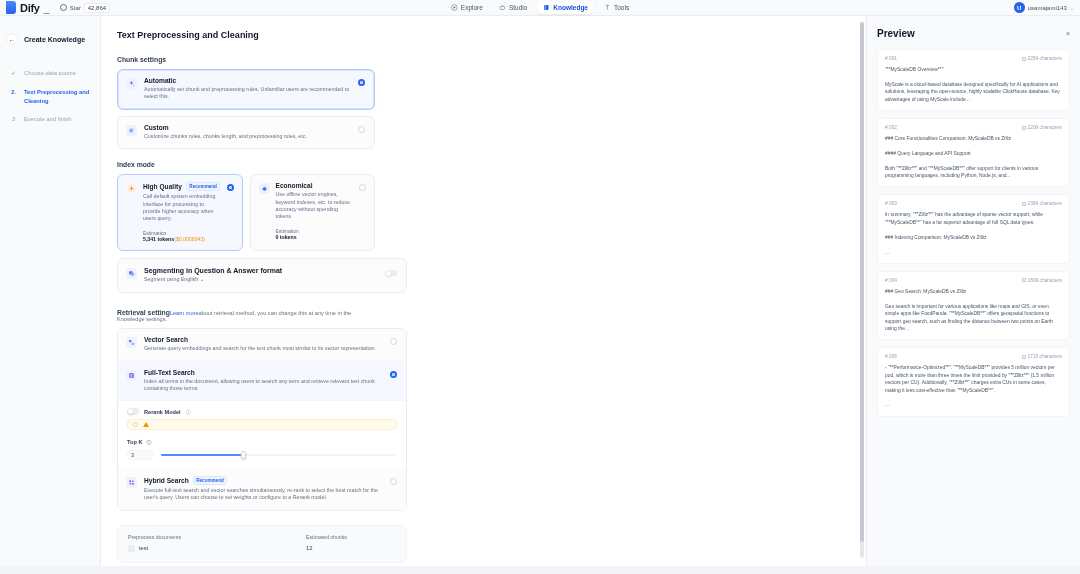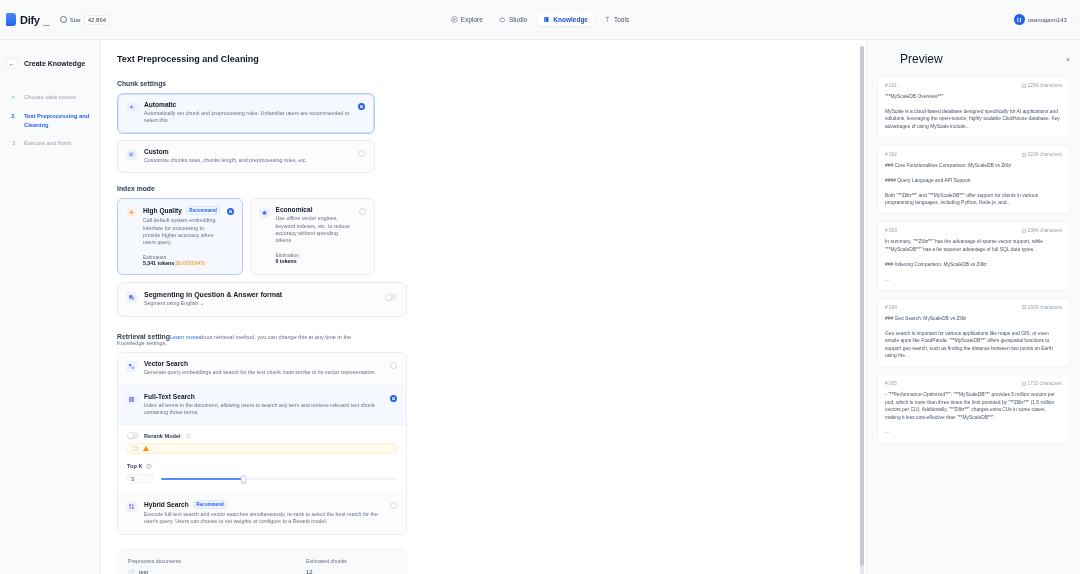--- a/index.html
+++ b/index.html
@@ -5,21 +5,21 @@
   * { box-sizing: border-box; margin: 0; padding: 0; }
   html, body {
     width: 1080px; height: 574px;
     font-family: "Liberation Sans", sans-serif;
     background: #f2f4f7;
     overflow: hidden;
     color: #1f2a37;
   }
   
   .topbar {
-    height: 40px; width: 1080px;
+    height: 16px; width: 1080px;
     background: #f9fafb;
     display: flex; align-items: center;
     border-bottom: 1px solid #eaecf0;
     position: relative;
   }
   .brand { display: flex; align-items: center; gap: 4px; padding-left: 6px; }
   .logo-mark {
     width: 10px; height: 13px;
     background: linear-gradient(180deg,#4a8bf4 0%, #2563eb 100%);
     border-radius: 1px 3px 3px 1px;
@@ -243,21 +243,21 @@
   
   .preview {
     width: 214px; flex: 0 0 214px;
     background: #f9fafb;
     border-left: 1px solid #eaecf0;
     padding: 12px 10px 0 10px;
     position: relative;
     overflow: hidden;
   }
   .pv-head { display: flex; align-items: center; justify-content: space-between; margin-bottom: 10px; }
-  .pv-title { font-size: 12px; font-weight: 400; color: #101828; margin-left: 23px; }
+  .pv-title { font-size: 10px; font-weight: 700; color: #101828; }
   .pv-close { font-size: 7px; color: #667085; }
   .chunk {
     background: #fff; border-radius: 5px;
     padding: 6px 7px 7px 7px; margin-bottom: 7px;
     border: 1px solid #f2f4f7;
   }
   .chunk-meta { display: flex; justify-content: space-between; align-items: center; margin-bottom: 5px; }
   .chunk-id { font-size: 4.8px; color: #98a2b3; }
   .chunk-chars { font-size: 4.8px; color: #98a2b3; display: flex; gap: 2px; align-items: center; }
   .chunk-chars .cico { width: 4px; height: 4px; border: 1px solid #bcc2cc; border-radius: 1px; }

